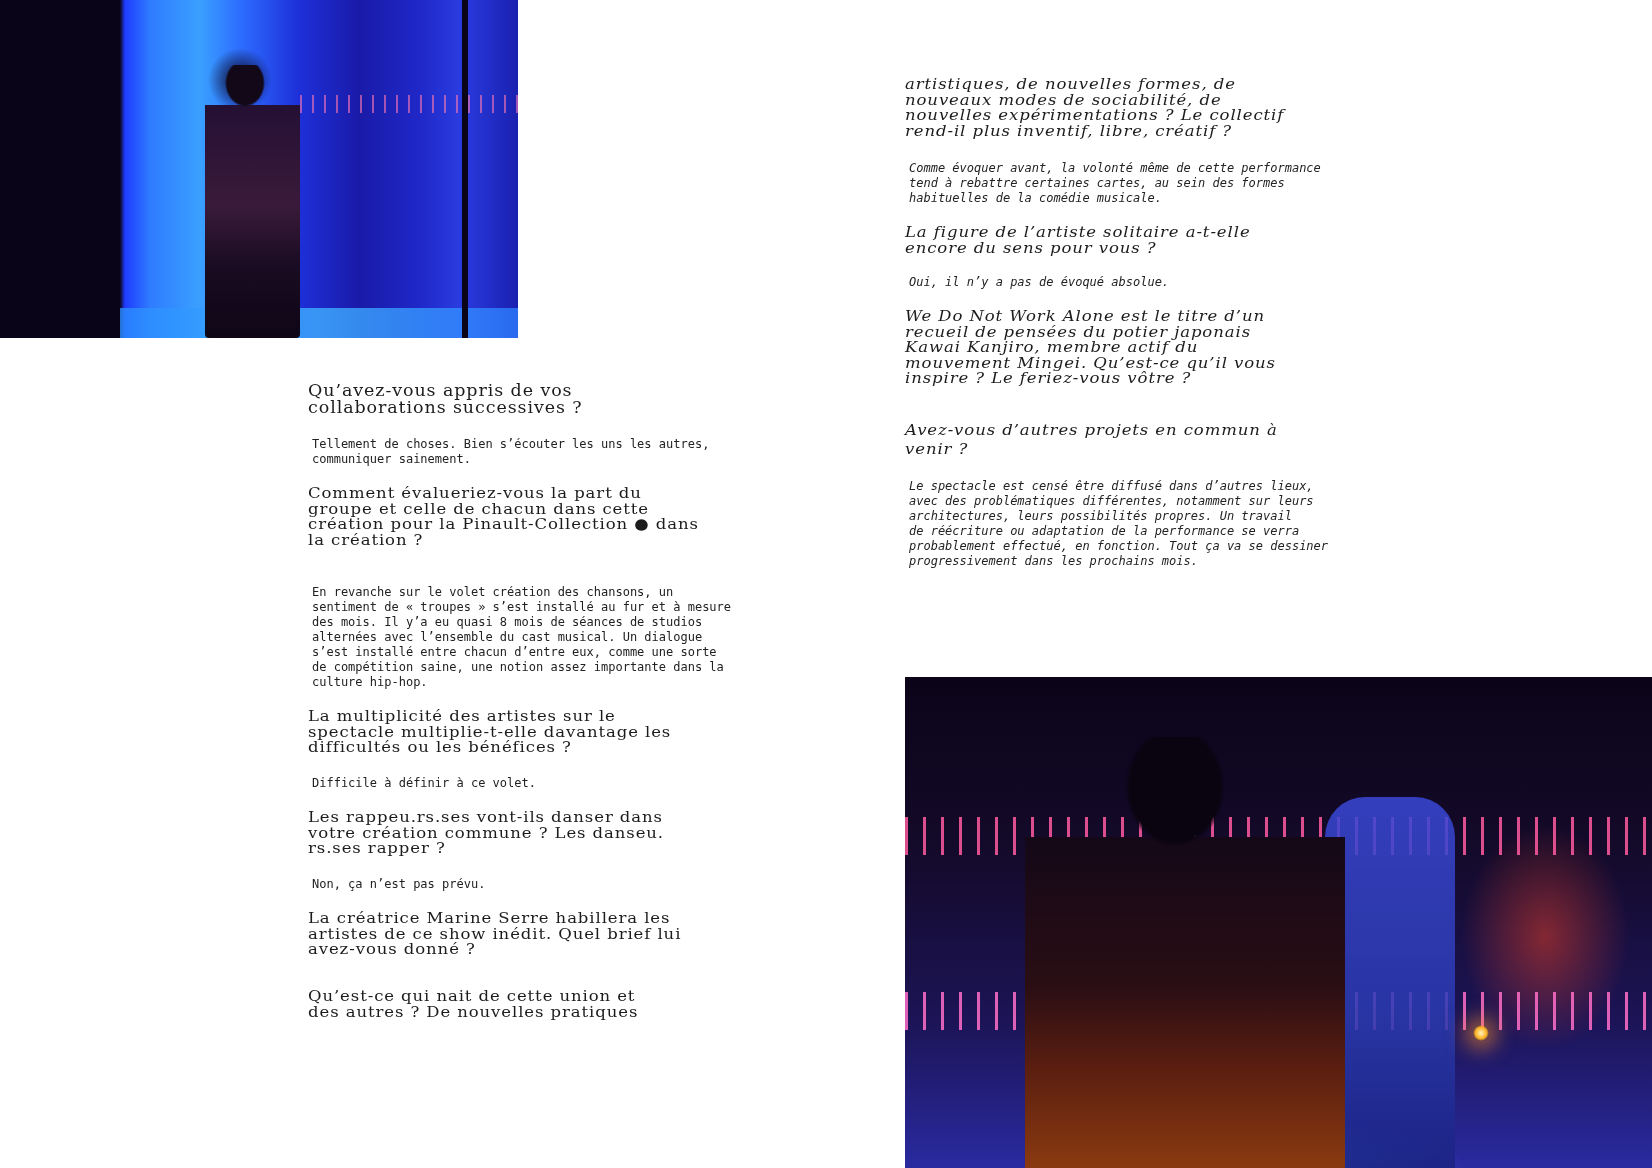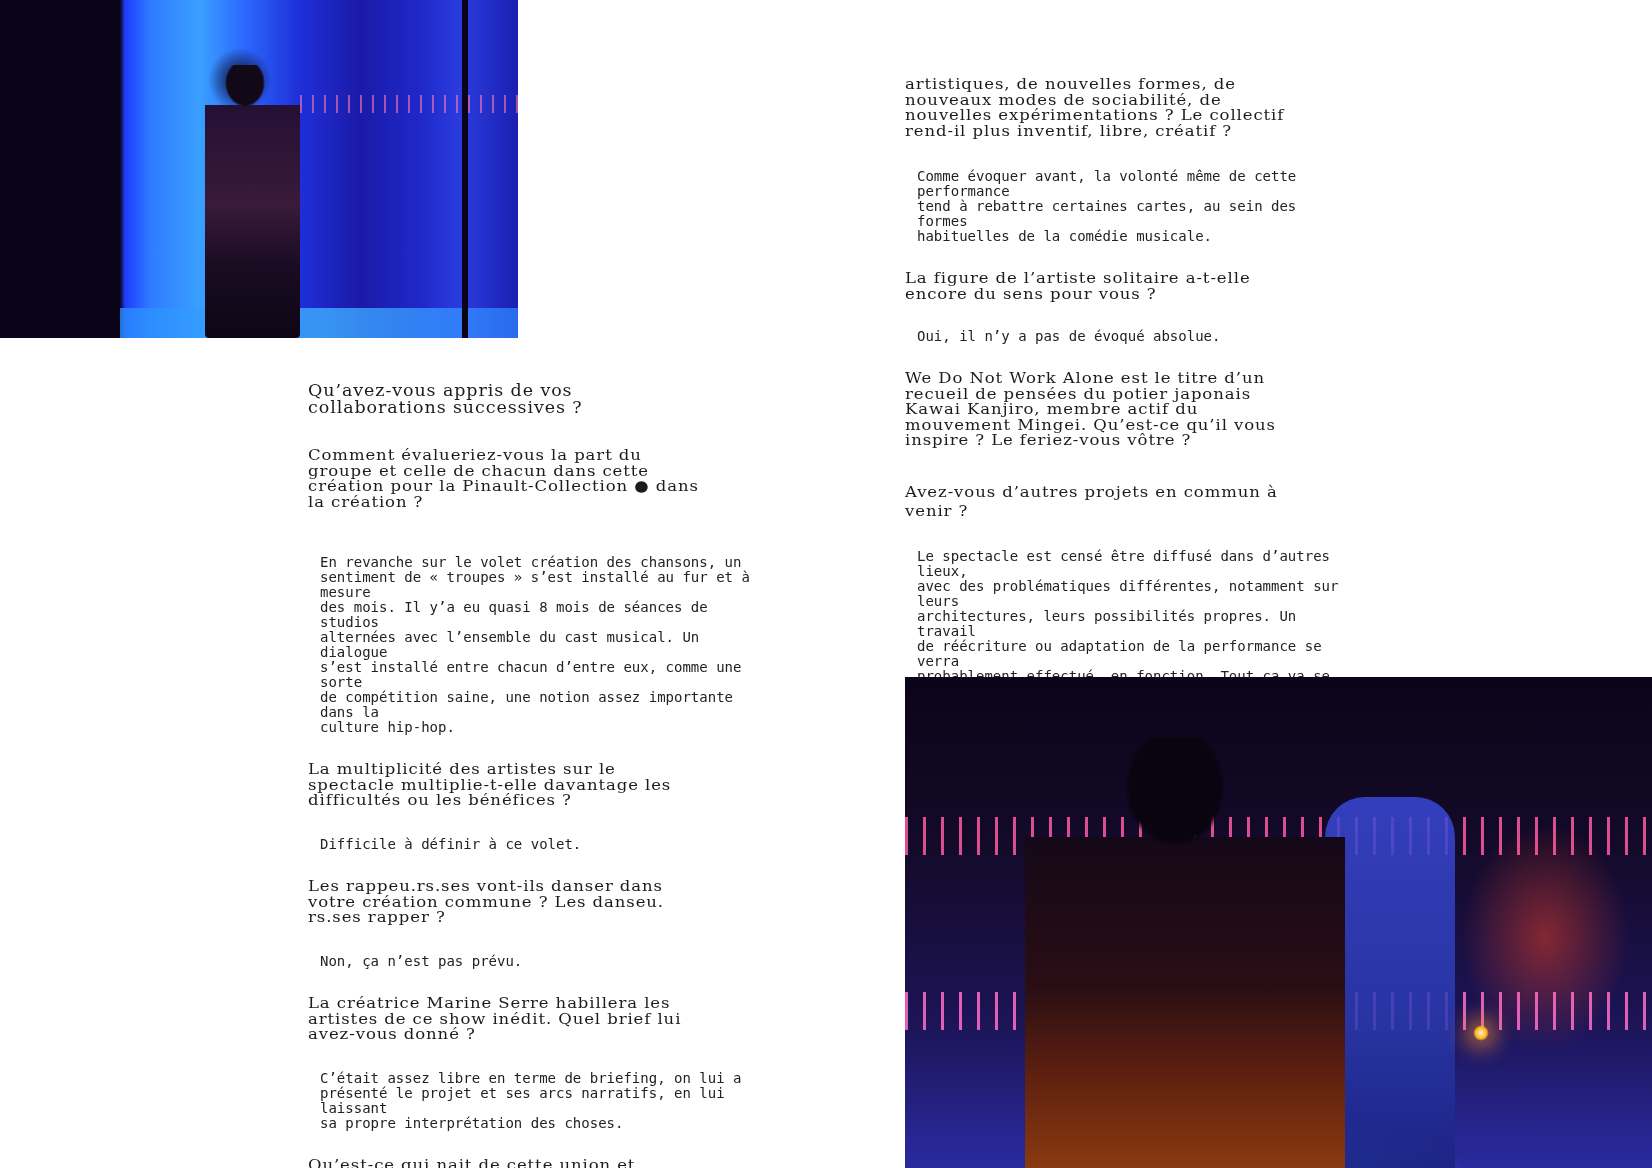--- a/index.html
+++ b/index.html
@@ -81,38 +81,38 @@
       position: absolute; left: 568px; top: 348px; width: 16px; height: 16px; border-radius: 50%;
       background: radial-gradient(circle, #fff4c0, #ffb020 50%, transparent 80%);
       box-shadow: 0 0 20px 8px rgba(255,140,40,0.6);
     }
 
     .column {
       position: absolute;
       width: 460px;
     }
     #col-left { left: 308px; top: 382px; }
-    #col-right { left: 905px; top: 76px; }
+    #col-right { left: 905px; top: 76px; font-style: italic; }
 
     .q {
       font-family: "DejaVu Serif", serif;
       font-size: 16.5px;
       line-height: 17px;
       letter-spacing: 0.9px;
       font-weight: normal;
       margin: 0;
       color: #1c1c1c;
       transform: scaleY(0.92);
       transform-origin: top left;
     }
     .a {
       font-family: "DejaVu Sans Mono", monospace;
-      font-size: 14px;
+      font-size: 12px;
       line-height: 15px;
-      margin: 12px;
+      margin: 4px;
       color: #222222;
       white-space: pre-line;
     }
     .gap-q-a { height: 13px; }
     .gap-a-q { height: 14px; }
     .gap-a-a { height: 15px; }
   </style>
 </head>
 <body>
 
@@ -120,20 +120,22 @@
   <div class="stage-floor"></div>
   <div class="stripes"></div>
   <div class="figure"></div>
   <div class="pole"></div>
 </div>
 
 <div class="column" id="col-left">
   <h2 class="q" style="white-space:pre-line; font-size:17.5px; line-height:19px;">Qu’avez-vous appris de vos
 collaborations successives ?</h2>
   <div class="gap-q-a"></div>
+  <p class="a">Tellement de choses. Bien s’écouter les uns les autres,
+communiquer sainement.</p>
   <div class="gap-a-q"></div>
   <h2 class="q" style="white-space:pre-line;">Comment évalueriez-vous la part du
 groupe et celle de chacun dans cette
 création pour la Pinault-Collection ● dans
 la création ?</h2>
   <div class="gap-q-a"></div>
   <div class="gap-a-a"></div>
   <p class="a">En revanche sur le volet création des chansons, un
 sentiment de « troupes » s’est installé au fur et à mesure
 des mois. Il y’a eu quasi 8 mois de séances de studios
@@ -151,23 +153,20 @@
   <h2 class="q" style="white-space:pre-line;">Les rappeu.rs.ses vont-ils danser dans
 votre création commune ? Les danseu.
 rs.ses rapper ?</h2>
   <div class="gap-q-a"></div>
   <p class="a">Non, ça n’est pas prévu.</p>
   <div class="gap-a-q"></div>
   <h2 class="q" style="white-space:pre-line;">La créatrice Marine Serre habillera les
 artistes de ce show inédit. Quel brief lui
 avez-vous donné ?</h2>
   <div class="gap-q-a"></div>
-  <p class="a">C’était assez libre en terme de briefing, on lui a
-présenté le projet et ses arcs narratifs, en lui laissant
-sa propre interprétation des choses.</p>
   <div class="gap-a-q"></div>
   <h2 class="q" style="white-space:pre-line;">Qu’est-ce qui nait de cette union et
 des autres ? De nouvelles pratiques</h2>
 </div>
 
 <div class="column" id="col-right">
   <h2 class="q" style="white-space:pre-line;">artistiques, de nouvelles formes, de
 nouveaux modes de sociabilité, de
 nouvelles expérimentations ? Le collectif
 rend-il plus inventif, libre, créatif ?</h2>

